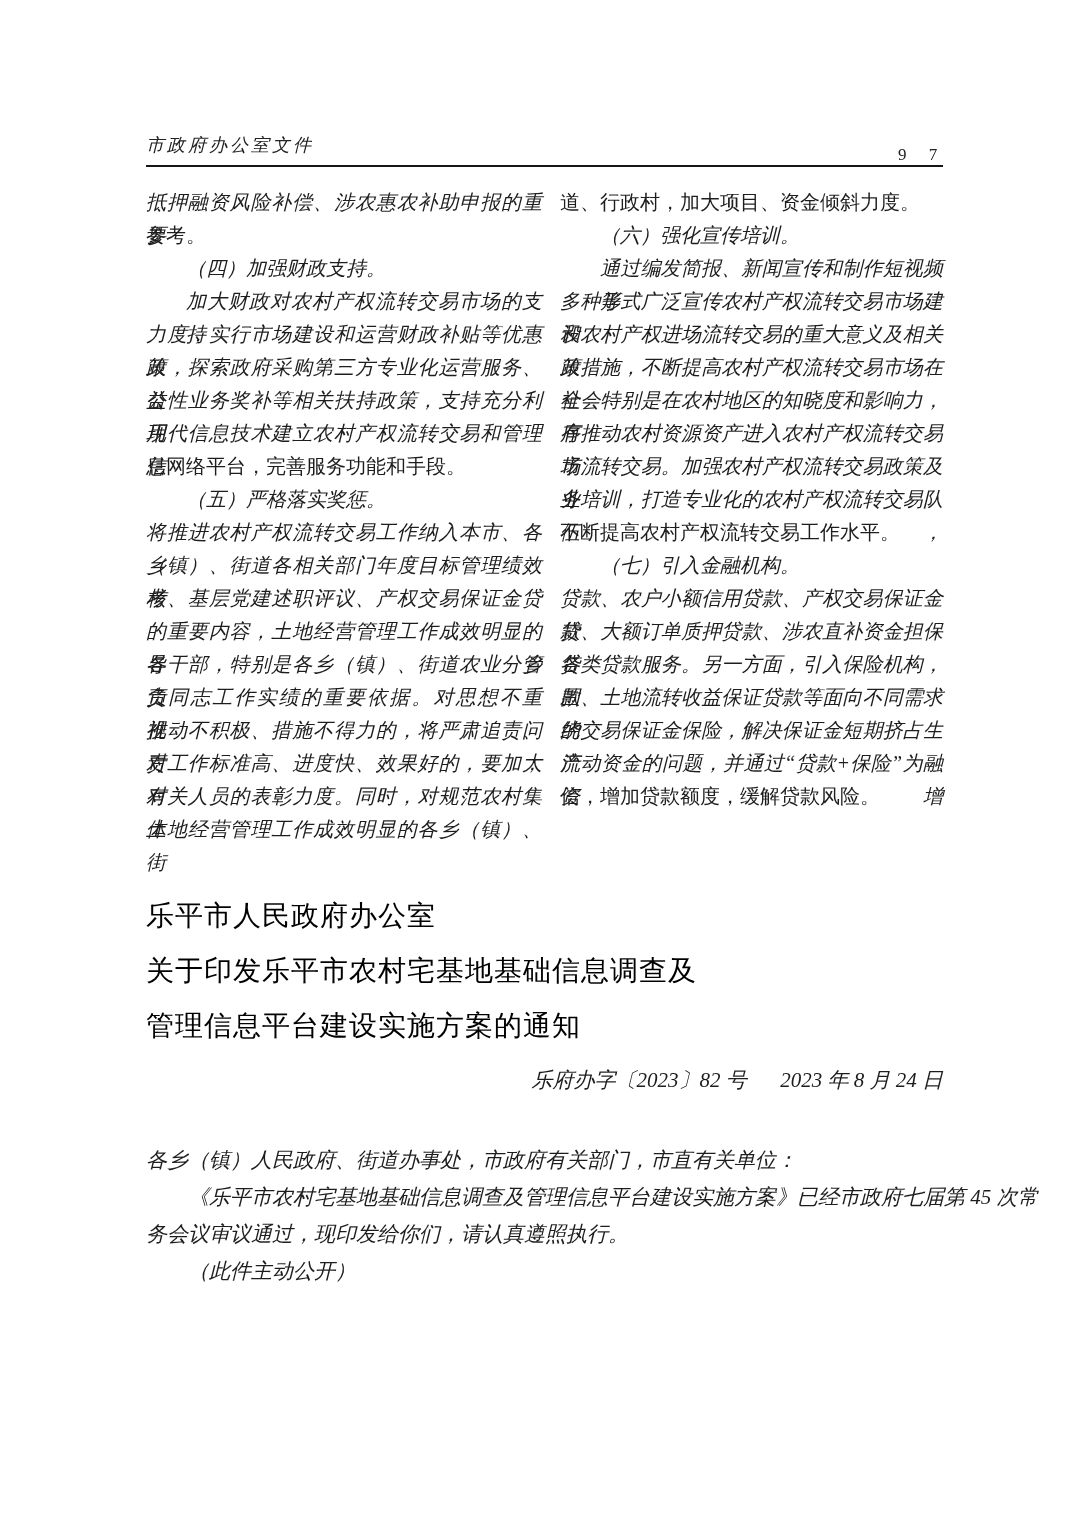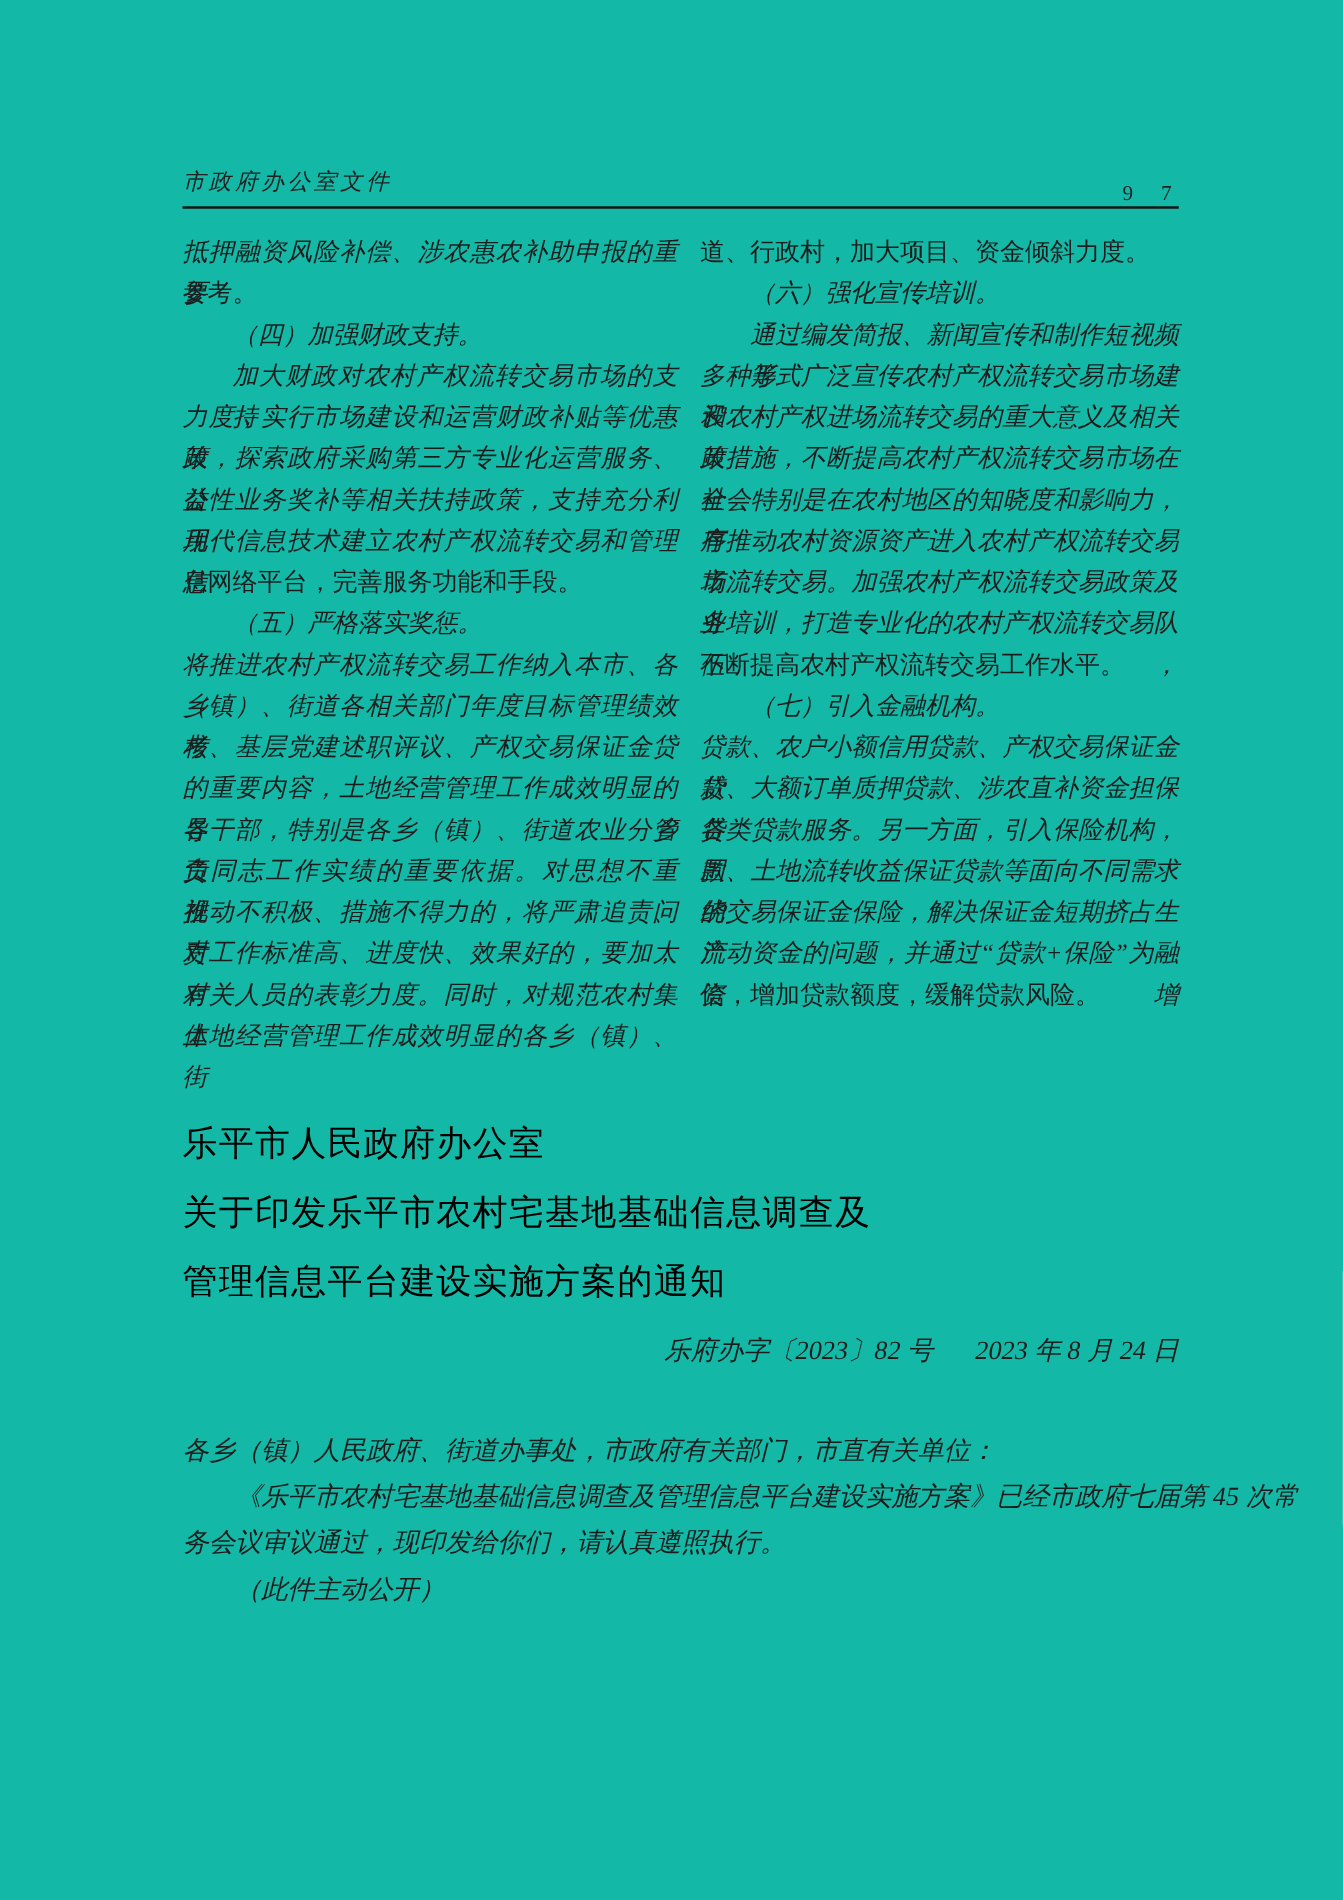--- a/index.html
+++ b/index.html
@@ -1,21 +1,21 @@
 <!DOCTYPE html>
 <html><head>
 <meta charset="utf-8">
 <style>
   html, body { margin: 0; padding: 0; }
   body { background: #e8e8e8; }
   .page {
     position: relative;
     width: 1074px;
     height: 1520px;
-    background: #14b8a6;
+    background: #ffffff;
     overflow: hidden;
     font-family: "Liberation Serif", "DejaVu Serif", serif;
     color: #1d1d1d;
   }
   
   .hdr-left {
     position: absolute;
     left: 146px; top: 133px;
     font-size: 18px;
     letter-spacing: 3px;

